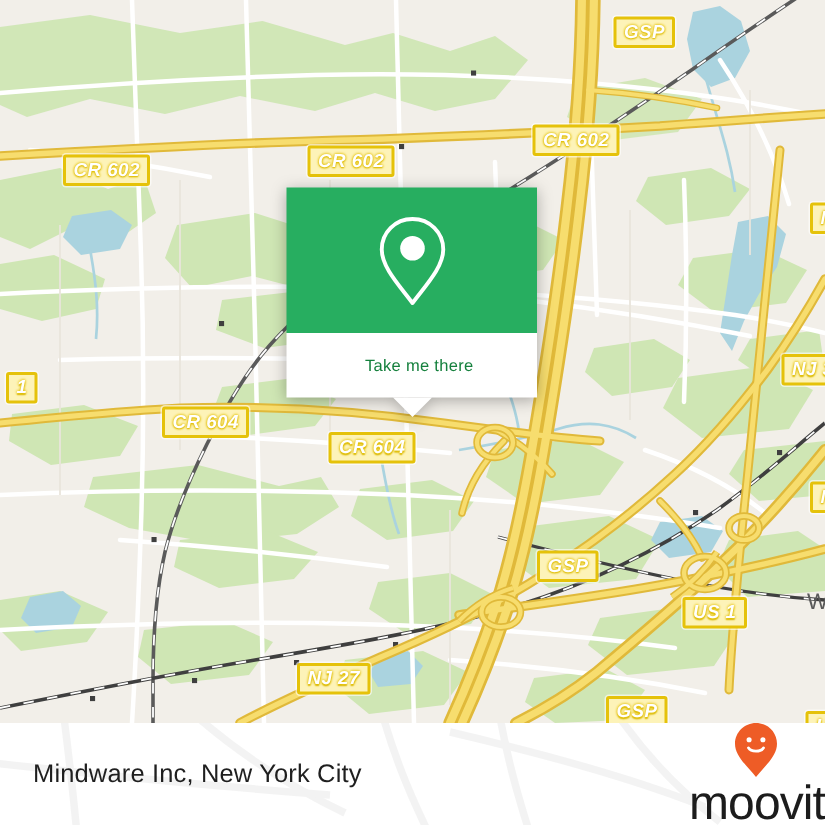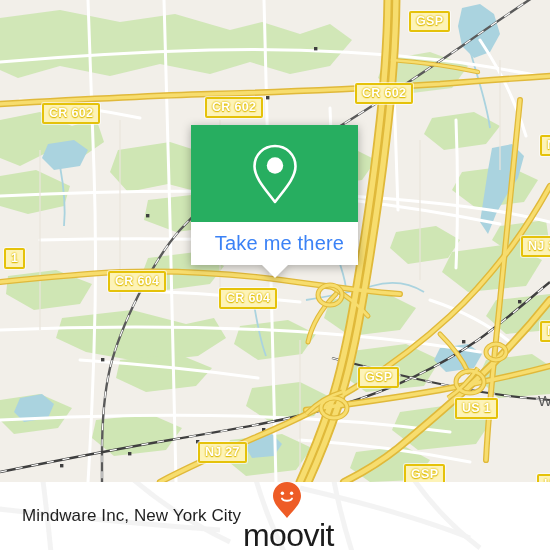--- a/index.html
+++ b/index.html
@@ -30,34 +30,34 @@
     filter:drop-shadow(0 2px 5px rgba(0,0,0,.30));
   }
   #card-head{
     height:97px;background:#27ae60;
     display:flex;align-items:center;justify-content:center;
   }
   #card-foot{
     height:43px;background:#ffffff;
     display:flex;align-items:center;justify-content:center;
   }
-  #card-foot span{font-size:20px;color:#3b82f6;letter-spacing:.2px;margin-left:10px;}
+  #card-foot span{font-size:11px;color:#15803d;letter-spacing:.2px;margin-left:10px;}
   #card-tail{
     position:absolute;left:50%;margin-left:-13px;top:140px;
     width:0;height:0;
     border-left:13px solid transparent;
     border-right:13px solid transparent;
     border-top:13px solid #ffffff;
   }
 
   
   #footer{
     position:absolute;left:0;top:482px;width:550px;height:68px;
     background:#ffffff;overflow:hidden;
-    display:flex;align-items:center;justify-content:flex-start;
+    display:flex;align-items:center;justify-content:space-between;
   }
   #footer-watermark{position:absolute;left:0;top:-14px;opacity:.5;}
   #place-title{
     position:relative;z-index:2;
     font-size:17px;color:#1f1f1f;padding-left:22px;letter-spacing:.1px;
     white-space:nowrap;
   }
   #brand{position:relative;z-index:2;display:flex;align-items:center;flex-direction:column;}
   #brand-word{font-size:32px;color:#1c1c1c;letter-spacing:-.6px;line-height:1;padding-left:2px;font-weight:400;}
 </style>
@@ -237,21 +237,21 @@
             <ellipse cx="496" cy="352" rx="10" ry="8"></ellipse>
             <path d="M306,414 C316,404 328,396 342,392"></path>
             <path d="M448,398 C460,390 470,380 478,368"></path>
           </g>
         </g>
 
         <text x="538" y="406" font-family="Liberation Sans, sans-serif" font-size="15" fill="#5a5a5a">W</text>
       </g>
     </svg>
 
-    <div id="shields" style="position:absolute;left:0;top:0;width:548px;height:482px;">
+    <div id="shields" style="position:absolute;left:0;top:0;width:548px;height:482px;font-style:italic;">
         <div style="position: absolute; left: 409px; top: 11px; background: rgb(253, 243, 184); border: 2px solid rgb(229, 194, 10); border-radius: 2px; padding: 1px 5px 2px; font-size: 12.5px; font-weight: bold; color: rgb(255, 255, 255); letter-spacing: 0.3px; line-height: 14px; white-space: nowrap; text-shadow: rgb(229, 194, 10) 0px 0px 2px, rgb(229, 194, 10) 0px 0px 2px, rgb(217, 184, 0) 0px 1px 1px; box-shadow: rgba(255, 255, 255, 0.6) 0px 0px 0px 1px;">GSP</div>
         <div style="position: absolute; left: 355px; top: 83px; background: rgb(253, 243, 184); border: 2px solid rgb(229, 194, 10); border-radius: 2px; padding: 1px 5px 2px; font-size: 12.5px; font-weight: bold; color: rgb(255, 255, 255); letter-spacing: 0.3px; line-height: 14px; white-space: nowrap; text-shadow: rgb(229, 194, 10) 0px 0px 2px, rgb(229, 194, 10) 0px 0px 2px, rgb(217, 184, 0) 0px 1px 1px; box-shadow: rgba(255, 255, 255, 0.6) 0px 0px 0px 1px;">CR 602</div>
         <div style="position: absolute; left: 205px; top: 97px; background: rgb(253, 243, 184); border: 2px solid rgb(229, 194, 10); border-radius: 2px; padding: 1px 5px 2px; font-size: 12.5px; font-weight: bold; color: rgb(255, 255, 255); letter-spacing: 0.3px; line-height: 14px; white-space: nowrap; text-shadow: rgb(229, 194, 10) 0px 0px 2px, rgb(229, 194, 10) 0px 0px 2px, rgb(217, 184, 0) 0px 1px 1px; box-shadow: rgba(255, 255, 255, 0.6) 0px 0px 0px 1px;">CR 602</div>
         <div style="position: absolute; left: 42px; top: 103px; background: rgb(253, 243, 184); border: 2px solid rgb(229, 194, 10); border-radius: 2px; padding: 1px 5px 2px; font-size: 12.5px; font-weight: bold; color: rgb(255, 255, 255); letter-spacing: 0.3px; line-height: 14px; white-space: nowrap; text-shadow: rgb(229, 194, 10) 0px 0px 2px, rgb(229, 194, 10) 0px 0px 2px, rgb(217, 184, 0) 0px 1px 1px; box-shadow: rgba(255, 255, 255, 0.6) 0px 0px 0px 1px;">CR 602</div>
         <div style="position: absolute; left: 540px; top: 135px; background: rgb(253, 243, 184); border: 2px solid rgb(229, 194, 10); border-radius: 2px; padding: 1px 5px 2px; font-size: 12.5px; font-weight: bold; color: rgb(255, 255, 255); letter-spacing: 0.3px; line-height: 14px; white-space: nowrap; text-shadow: rgb(229, 194, 10) 0px 0px 2px, rgb(229, 194, 10) 0px 0px 2px, rgb(217, 184, 0) 0px 1px 1px; box-shadow: rgba(255, 255, 255, 0.6) 0px 0px 0px 1px;">NJ 3</div>
         <div style="position: absolute; left: 521px; top: 236px; background: rgb(253, 243, 184); border: 2px solid rgb(229, 194, 10); border-radius: 2px; padding: 1px 5px 2px; font-size: 12.5px; font-weight: bold; color: rgb(255, 255, 255); letter-spacing: 0.3px; line-height: 14px; white-space: nowrap; text-shadow: rgb(229, 194, 10) 0px 0px 2px, rgb(229, 194, 10) 0px 0px 2px, rgb(217, 184, 0) 0px 1px 1px; box-shadow: rgba(255, 255, 255, 0.6) 0px 0px 0px 1px;">NJ 35</div>
         <div style="position: absolute; left: 4px; top: 248px; background: rgb(253, 243, 184); border: 2px solid rgb(229, 194, 10); border-radius: 2px; padding: 1px 5px 2px; font-size: 12.5px; font-weight: bold; color: rgb(255, 255, 255); letter-spacing: 0.3px; line-height: 14px; white-space: nowrap; text-shadow: rgb(229, 194, 10) 0px 0px 2px, rgb(229, 194, 10) 0px 0px 2px, rgb(217, 184, 0) 0px 1px 1px; box-shadow: rgba(255, 255, 255, 0.6) 0px 0px 0px 1px;">1</div>
         <div style="position: absolute; left: 108px; top: 271px; background: rgb(253, 243, 184); border: 2px solid rgb(229, 194, 10); border-radius: 2px; padding: 1px 5px 2px; font-size: 12.5px; font-weight: bold; color: rgb(255, 255, 255); letter-spacing: 0.3px; line-height: 14px; white-space: nowrap; text-shadow: rgb(229, 194, 10) 0px 0px 2px, rgb(229, 194, 10) 0px 0px 2px, rgb(217, 184, 0) 0px 1px 1px; box-shadow: rgba(255, 255, 255, 0.6) 0px 0px 0px 1px;">CR 604</div>
         <div style="position: absolute; left: 219px; top: 288px; background: rgb(253, 243, 184); border: 2px solid rgb(229, 194, 10); border-radius: 2px; padding: 1px 5px 2px; font-size: 12.5px; font-weight: bold; color: rgb(255, 255, 255); letter-spacing: 0.3px; line-height: 14px; white-space: nowrap; text-shadow: rgb(229, 194, 10) 0px 0px 2px, rgb(229, 194, 10) 0px 0px 2px, rgb(217, 184, 0) 0px 1px 1px; box-shadow: rgba(255, 255, 255, 0.6) 0px 0px 0px 1px;">CR 604</div>
         <div style="position: absolute; left: 540px; top: 321px; background: rgb(253, 243, 184); border: 2px solid rgb(229, 194, 10); border-radius: 2px; padding: 1px 5px 2px; font-size: 12.5px; font-weight: bold; color: rgb(255, 255, 255); letter-spacing: 0.3px; line-height: 14px; white-space: nowrap; text-shadow: rgb(229, 194, 10) 0px 0px 2px, rgb(229, 194, 10) 0px 0px 2px, rgb(217, 184, 0) 0px 1px 1px; box-shadow: rgba(255, 255, 255, 0.6) 0px 0px 0px 1px;">N</div>

